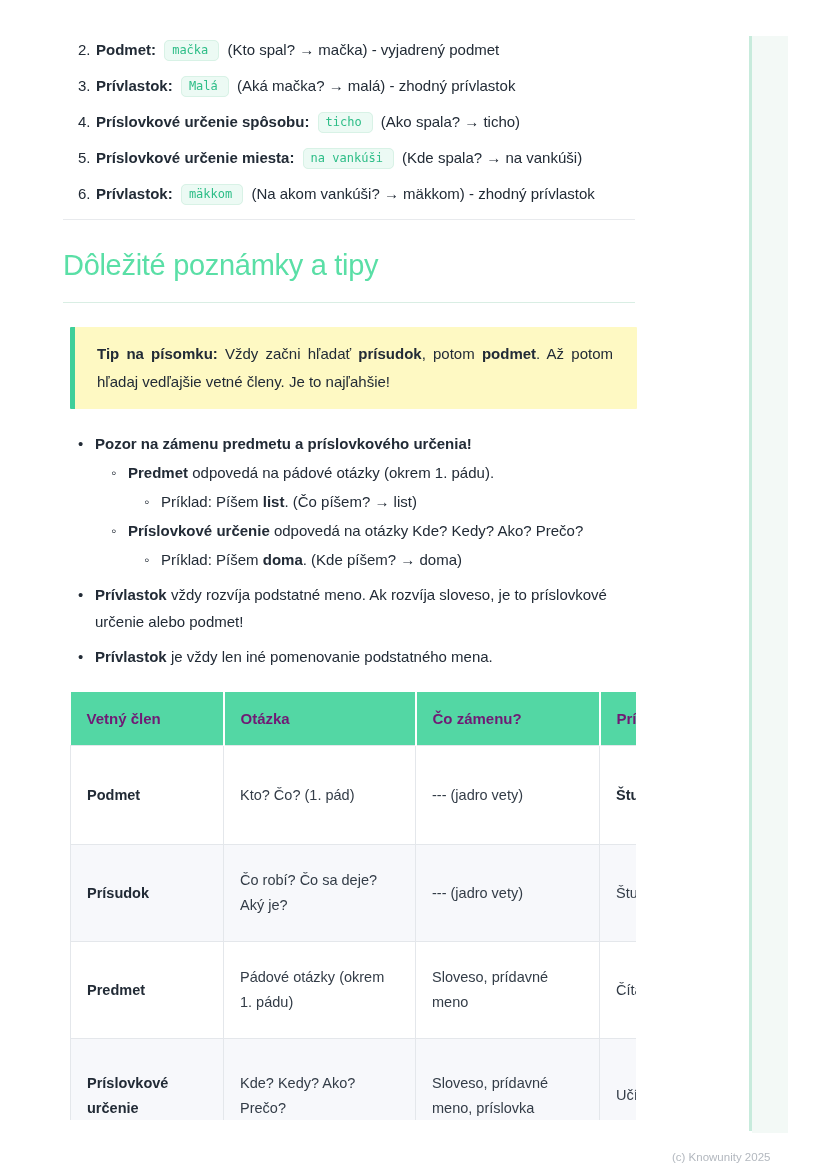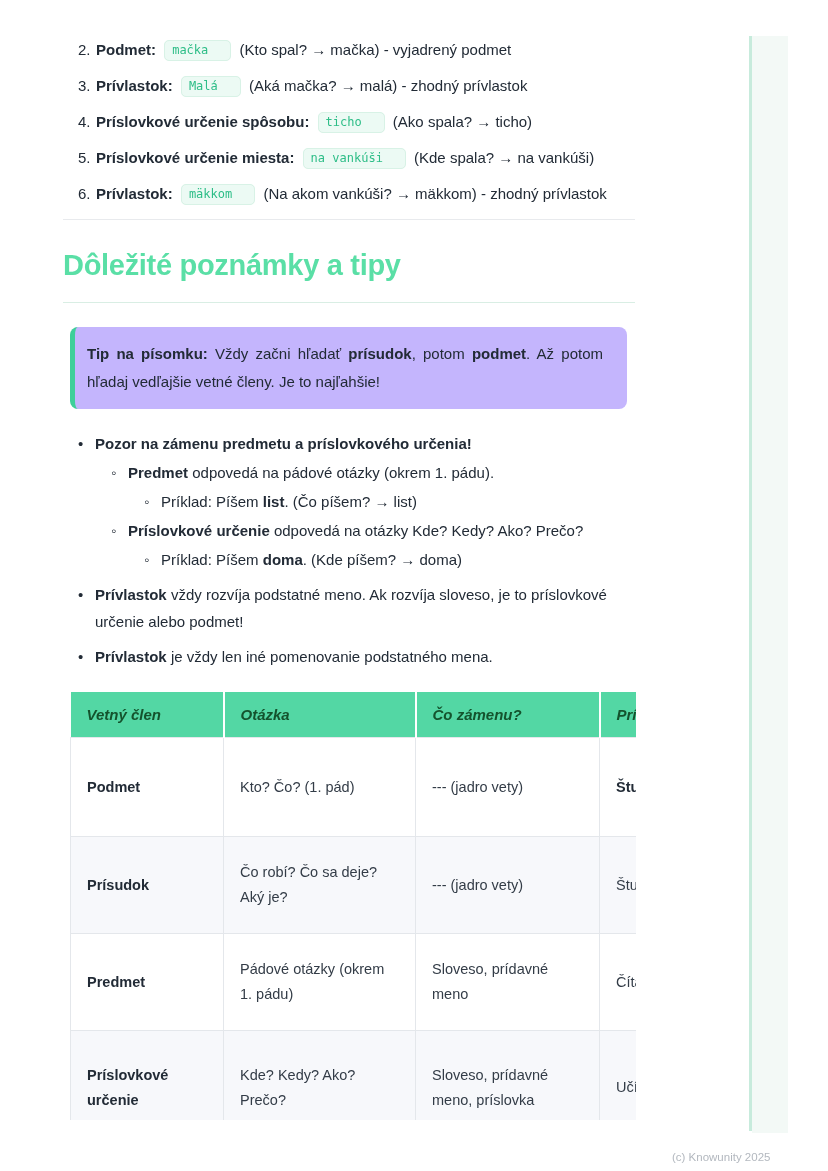--- a/index.html
+++ b/index.html
@@ -21,71 +21,70 @@
   .b { font-weight:bold; }
   .i { }
 
   code.badge {
     font-family:"DejaVu Sans Mono", monospace;
     font-size:12px;
     color:#2dbd87;
     background:#ecfaf4;
     border:1px solid #d8f2e6;
     border-radius:5px;
-    padding:2px 22px 3px 7px;
+    padding:2px 10px 3px 7px;
     margin:0 4px;
     position:relative; top:-1px;
     white-space:nowrap;
   }
 
   hr.divider { border:none; border-top:1px solid #e8eaed; margin:11px 0 0 0; }
 
   h2.section-heading {
     margin:26px 0 0 0;
     font-size:29px; line-height:38px;
-    font-weight:bold;
+    font-weight:normal;
     color:#5adfa6;
     letter-spacing:-0.3px;
     padding-bottom:18px;
     border-bottom:1px solid #d9eee4;
   }
 
   .tip-box {
     margin:24px 0 0 7px;
     width:516px;
-    background:#c4b5fd;
+    background:#fef9c3;
     border-left:5px solid #3ecf9a;
-    border-radius:8px;
-    padding:13px 24px 13px 12px;
+    border-radius:1px;
+    padding:13px 24px 13px 22px;
   }
   .tip-box p { margin:0; font-size:15px; line-height:28px; text-align:justify; }
 
   
   ul.bullets { list-style:none; margin:21px 0 0 0; padding:0 0 0 15px; font-size:15px; line-height:27px; }
   ul.bullets ul { list-style:none; margin:2px 0 0 33px; padding:0; }
   ul.bullets li { margin-bottom:2px; }
   ul.bullets > li { margin-bottom:8px; }
   li.example { margin-bottom:10px; }
   .bullet-row { display:flex; }
   .bullet-marker { flex:0 0 17px; }
 
   
   .table-wrap { margin:22px 0 0 7px; width:566px; height:428px; overflow:hidden; }
   table.info { border-collapse:collapse; width:564px; font-size:14.5px; color:#333c47; table-layout:fixed; }
   table.info th:nth-child(1) { width:120px; }
   table.info th:nth-child(2) { width:158px; }
   table.info th:nth-child(3) { width:150px; }
   table.info th:nth-child(4) { width:136px; }
   table.info thead th {
-    background:#53d7a4; color:#14532d;
+    background:#53d7a4; color:#701a75;
     font-weight:bold; font-size:15px;
-    text-align:left; height:45px;
+    text-align:left; height:53px;
     padding:0 16px;
     border-right:2px solid #ffffff;
-    font-style:italic;
   }
   table.info thead th:last-child { border-right:none; }
   table.info td {
     border:1px solid #e4e7eb;
     padding:8px 16px;
     vertical-align:middle;
     line-height:25px;
   }
   table.info tbody tr:nth-child(1) td { height:82px; }
   table.info tbody tr:nth-child(2) td { height:80px; }

